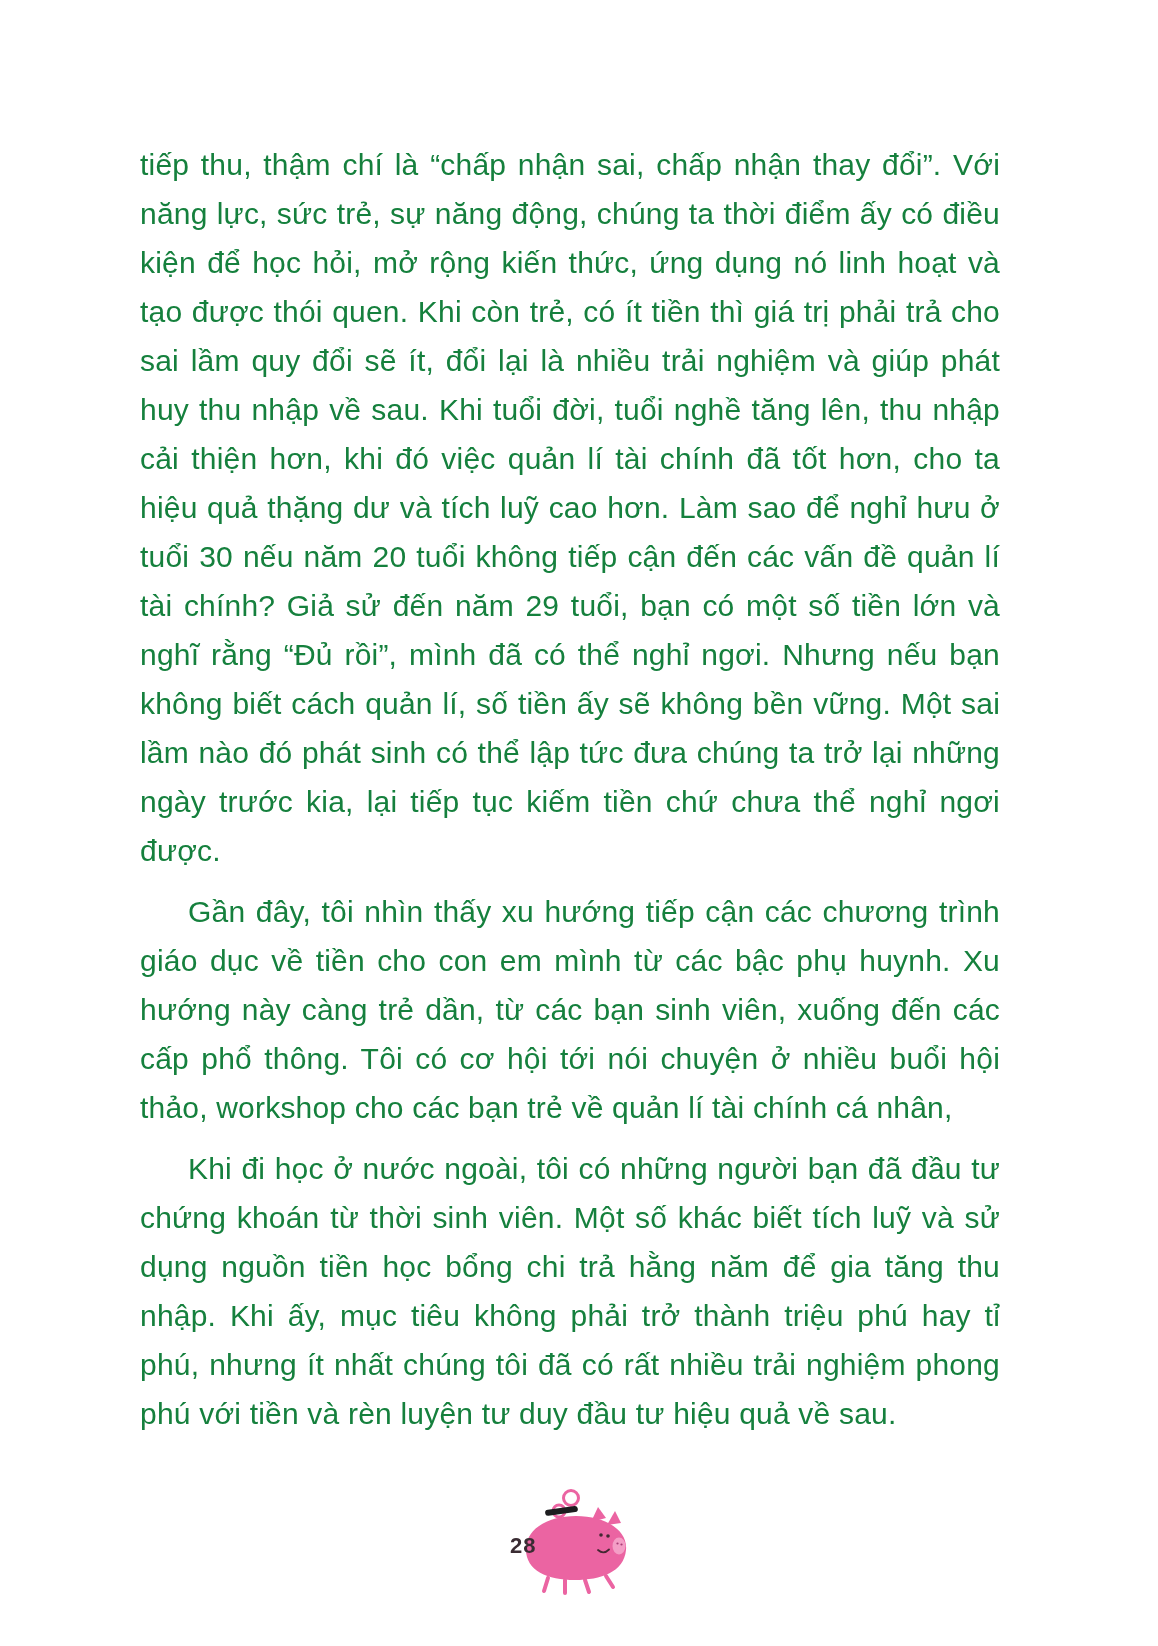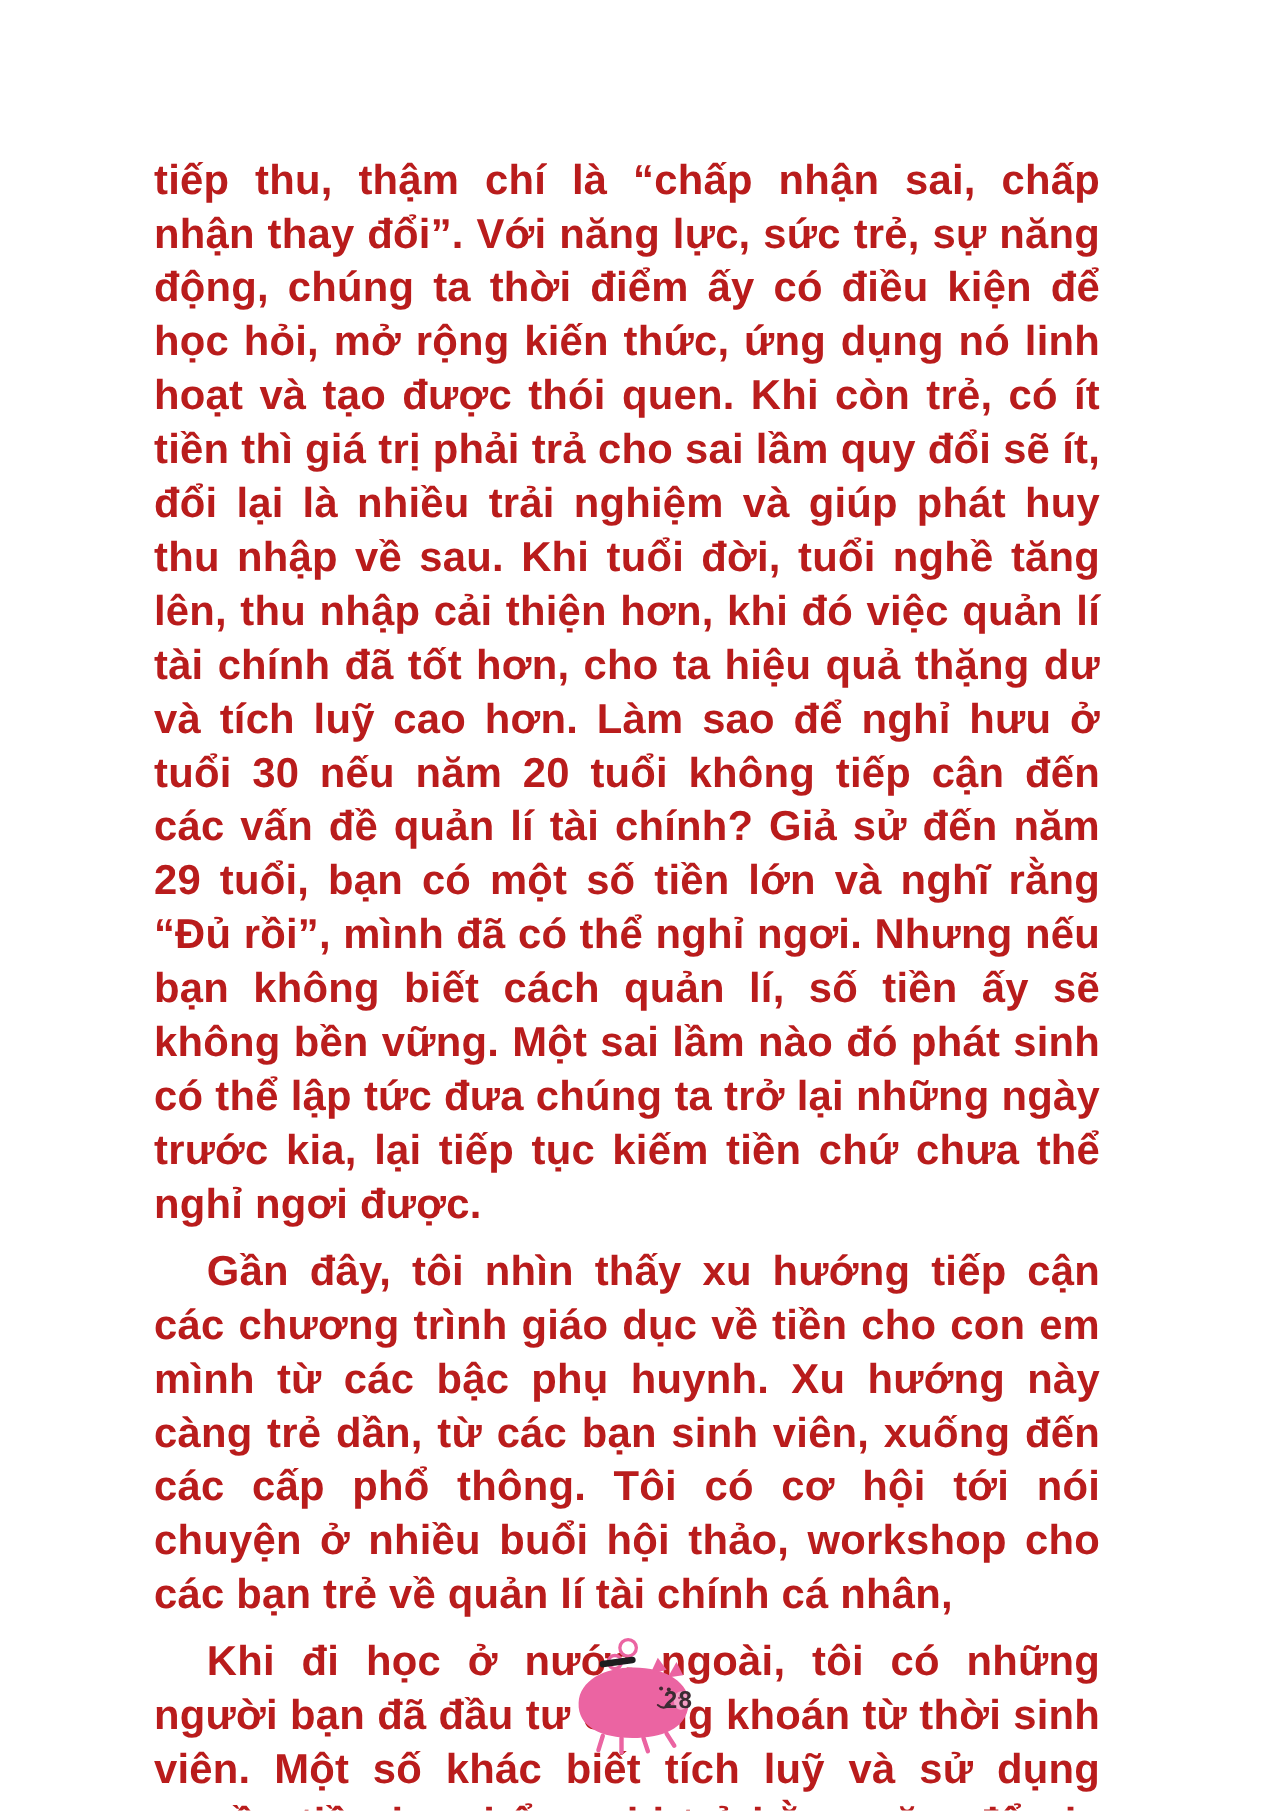--- a/index.html
+++ b/index.html
@@ -20,27 +20,27 @@
     background: #ffffff;
   }
   .text-block {
     position: absolute;
     left: 140px;
     top: 140px;
     width: 860px;
   }
   .text-block p {
     margin: 0;
-    font-size: 38px;
+    font-size: 30px;
     line-height: 49px;
     letter-spacing: 0.2px;
     text-align: justify;
     text-justify: inter-word;
-    color: #b91c1c;
-    font-weight: 700;
+    color: #15803d;
+    font-weight: 400;
   }
   .text-block p + p {
     margin-top: 12px;
     text-indent: 48px;
   }
   .footer-pig {
     position: absolute;
     left: 505px;
     top: 1478px;
     width: 150px;
@@ -49,21 +49,21 @@
   .footer-pig svg {
     position: absolute;
     left: 0;
     top: 0;
   }
   .page-number {
     position: absolute;
     left: 5px;
     top: 55px;
     width: 120px;
-    text-align: right;
+    text-align: left;
     font-size: 22px;
     line-height: 26px;
     font-weight: bold;
     color: #3a2c33;
     letter-spacing: 1px;
   }
 </style>
 </head>
 <body>
 

